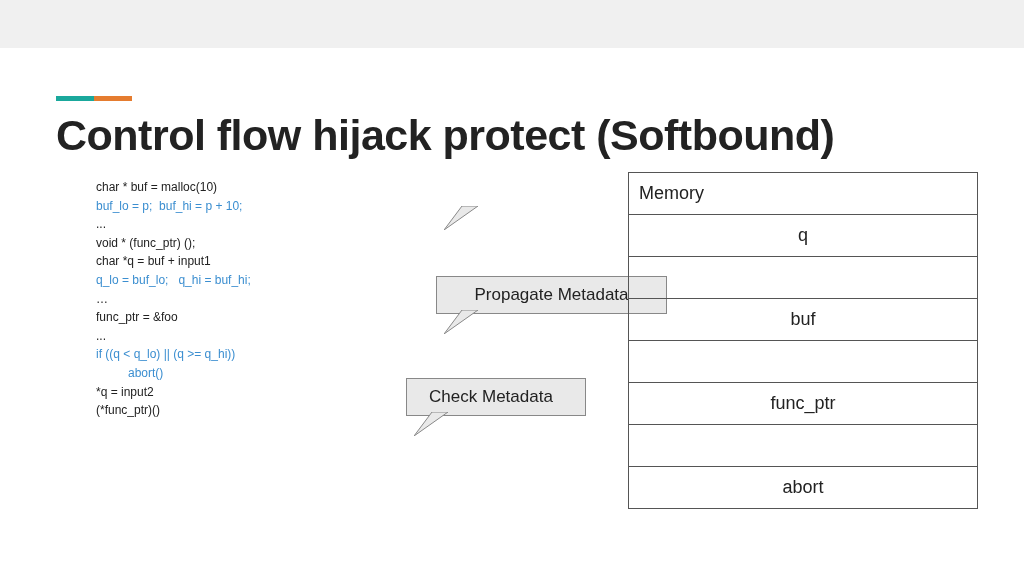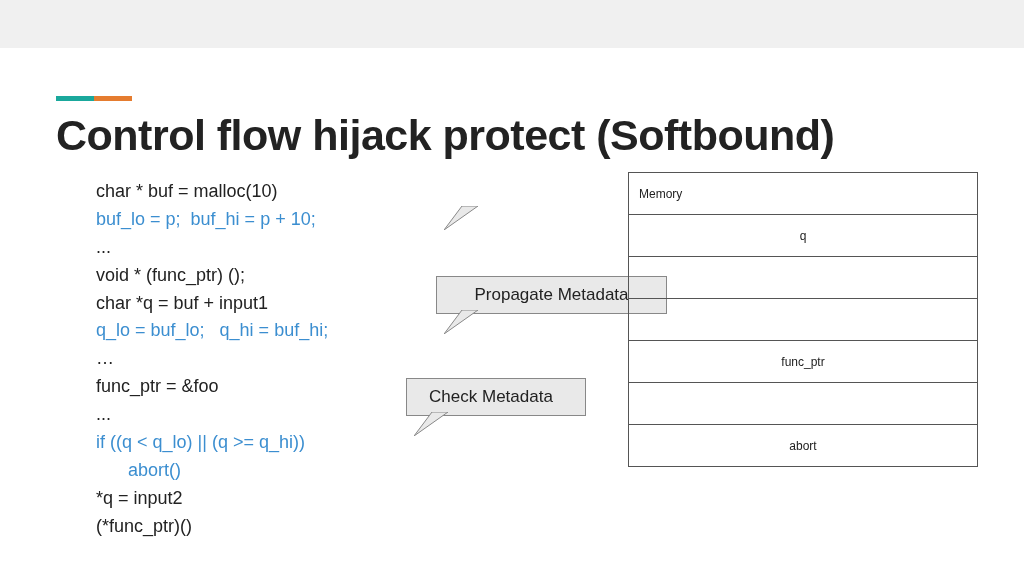--- a/index.html
+++ b/index.html
@@ -33,21 +33,21 @@
     margin-bottom: 18px;
     letter-spacing: -0.5px;
     font-family: "Segoe UI", Arial, sans-serif;
   }
   .content {
     position: relative;
     margin-left: 40px;
   }
   .code {
     font-family: Arial, sans-serif;
-    font-size: 18px;
+    font-size: 12px;
     line-height: 1.55;
     color: #222;
     white-space: pre;
   }
   .code .blue { color: #3b8ed0; }
   .code .indent { padding-left: 32px; }
 
   .callout {
     position: absolute;
     background: #e9e9e9;
@@ -74,21 +74,21 @@
   .mem-table {
     position: absolute;
     right: -10px;
     top: -6px;
     width: 350px;
     border-collapse: collapse;
   }
   .mem-table td {
     border: 1px solid #555;
     height: 42px;
-    font-size: 12px;
+    font-size: 18px;
     text-align: center;
     vertical-align: middle;
     color: #222;
   }
   .mem-table td.header {
     text-align: left;
     padding-left: 10px;
     font-weight: normal;
   }
 </style>
@@ -147,20 +147,23 @@
           <tr>
             <td class="header">Memory</td>
           </tr>
       <tr>
             <td>q</td>
           </tr>
       <tr>
             <td></td>
           </tr>
       <tr>
+            <td>buf</td>
+          </tr>
+      <tr>
             <td></td>
           </tr>
       <tr>
             <td>func_ptr</td>
           </tr>
       <tr>
             <td></td>
           </tr>
       <tr>
             <td>abort</td>

